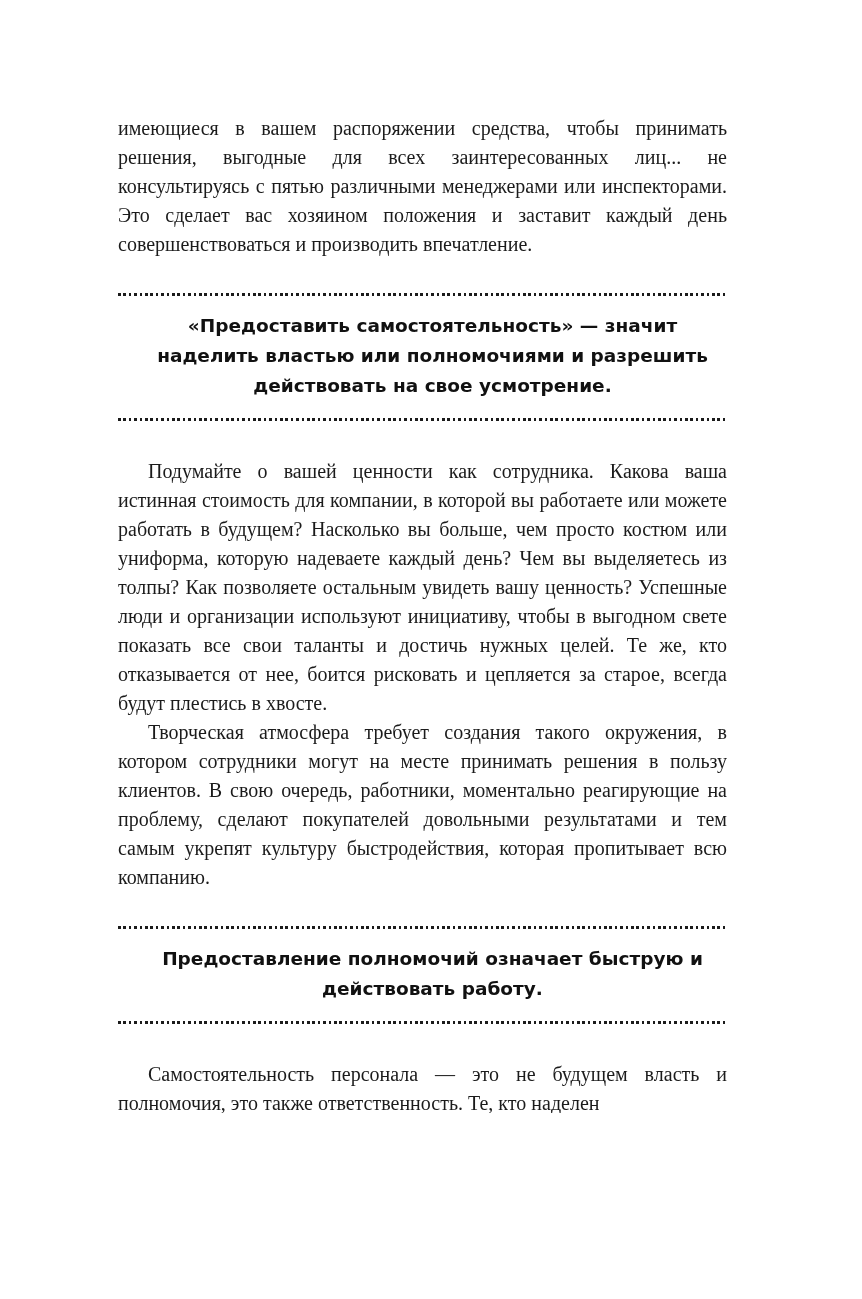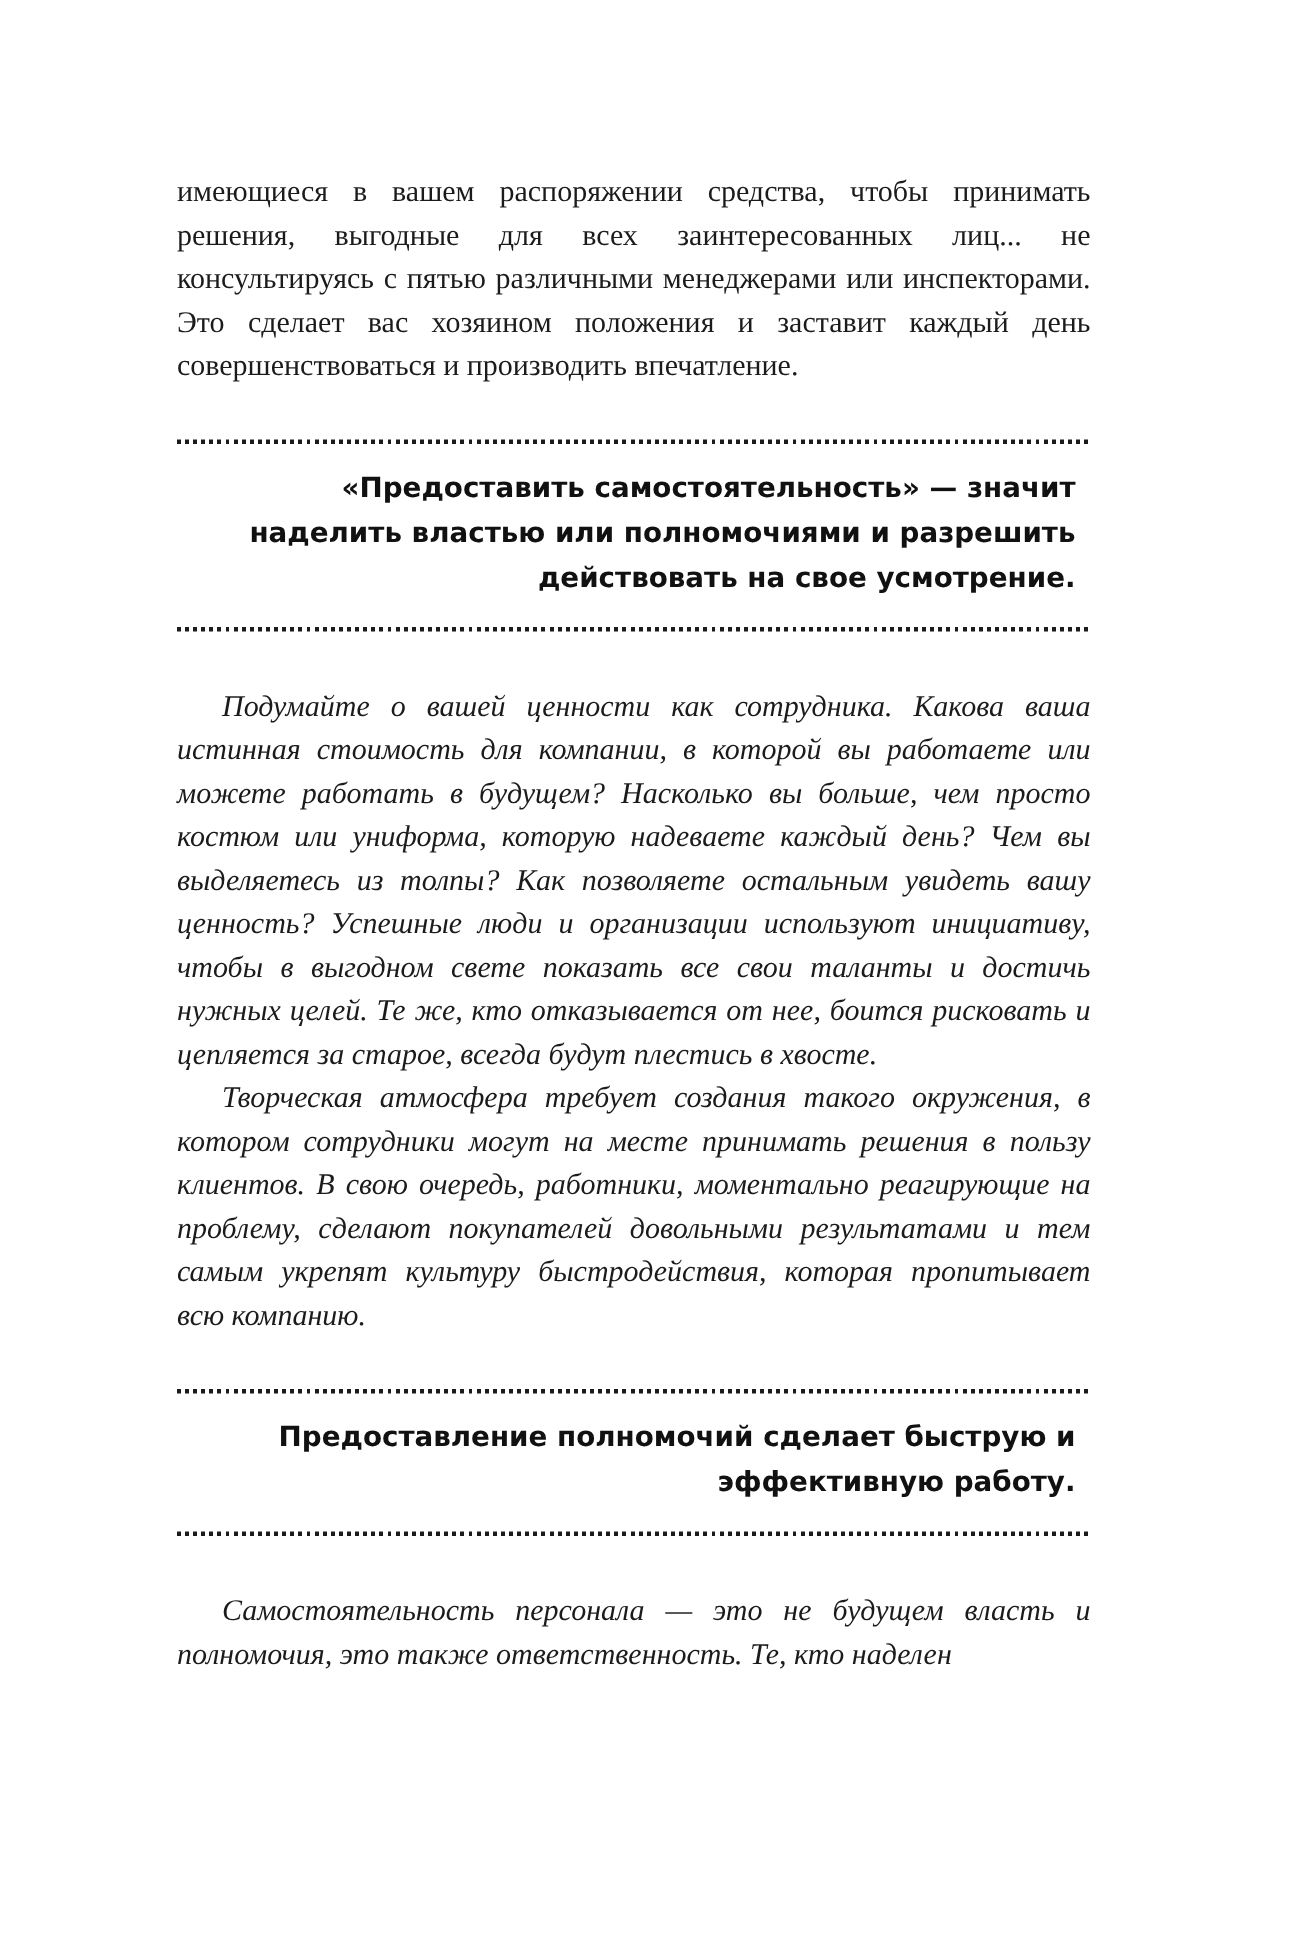--- a/index.html
+++ b/index.html
@@ -31,21 +31,20 @@
     font-size: 20px;
     line-height: 29px;
     text-align: justify;
     color: #1b1b1b;
     hyphens: auto;
     -webkit-hyphens: auto;
   }
 
   p.body.indent {
     text-indent: 30px;
-    font-style: italic;
   }
 
   .callout {
     margin-top: 34px;
     margin-bottom: 36px;
   }
 
   .rule {
     height: 3px;
     width: 100%;
@@ -59,21 +58,21 @@
   .callout-inner {
     padding: 15px 10px 17px 30px;
   }
 
   .callout-text {
     font-family: "DejaVu Sans", "Liberation Sans", sans-serif;
     font-size: 18.5px;
     font-weight: bold;
     line-height: 30px;
     color: #111111;
-    text-align: right;
+    text-align: center;
   }
 
   .footer {
     position: absolute;
     left: 118px;
     top: 1186px;
     width: 609px;
     display: flex;
     justify-content: space-between;
     align-items: baseline;
@@ -112,21 +111,21 @@
       <div class="rule"></div>
     </aside>
 
     <p class="body indent">Подумайте о вашей ценности как сотрудника. Какова ваша истинная стоимость для компании, в которой вы работаете или можете работать в будущем? Насколько вы больше, чем просто костюм или униформа, которую надеваете каждый день? Чем вы выделяетесь из толпы? Как позволяете остальным увидеть вашу ценность? Успешные люди и организации используют инициативу, чтобы в выгодном свете показать все свои таланты и достичь нужных целей. Те же, кто отказывается от нее, боится рисковать и цепляется за старое, всегда будут плестись в хвосте.</p>
 
     <p class="body indent">Творческая атмосфера требует создания такого окружения, в котором сотрудники могут на месте принимать решения в пользу клиентов. В свою очередь, работники, моментально реагирующие на проблему, сделают покупателей довольными результатами и тем самым укрепят культуру быстродействия, которая пропитывает всю компанию.</p>
 
     <aside class="callout">
       <div class="rule"></div>
       <div class="callout-inner">
-        <p class="callout-text">Предоставление полномочий сделает быструю и эффективную работу.</p>
+        <p class="callout-text">Предоставление полномочий означает быструю и действовать работу.</p>
       </div>
       <div class="rule"></div>
     </aside>
 
     <p class="body indent">Самостоятельность персонала — это не будущем власть и полномочия, это также ответственность. Те, кто наделен</p>
 
   </main>
 
   <footer class="footer">
     <span class="running-title">РЕАЛЬНЫЕ ПОЛНОМОЧИЯ</span>

